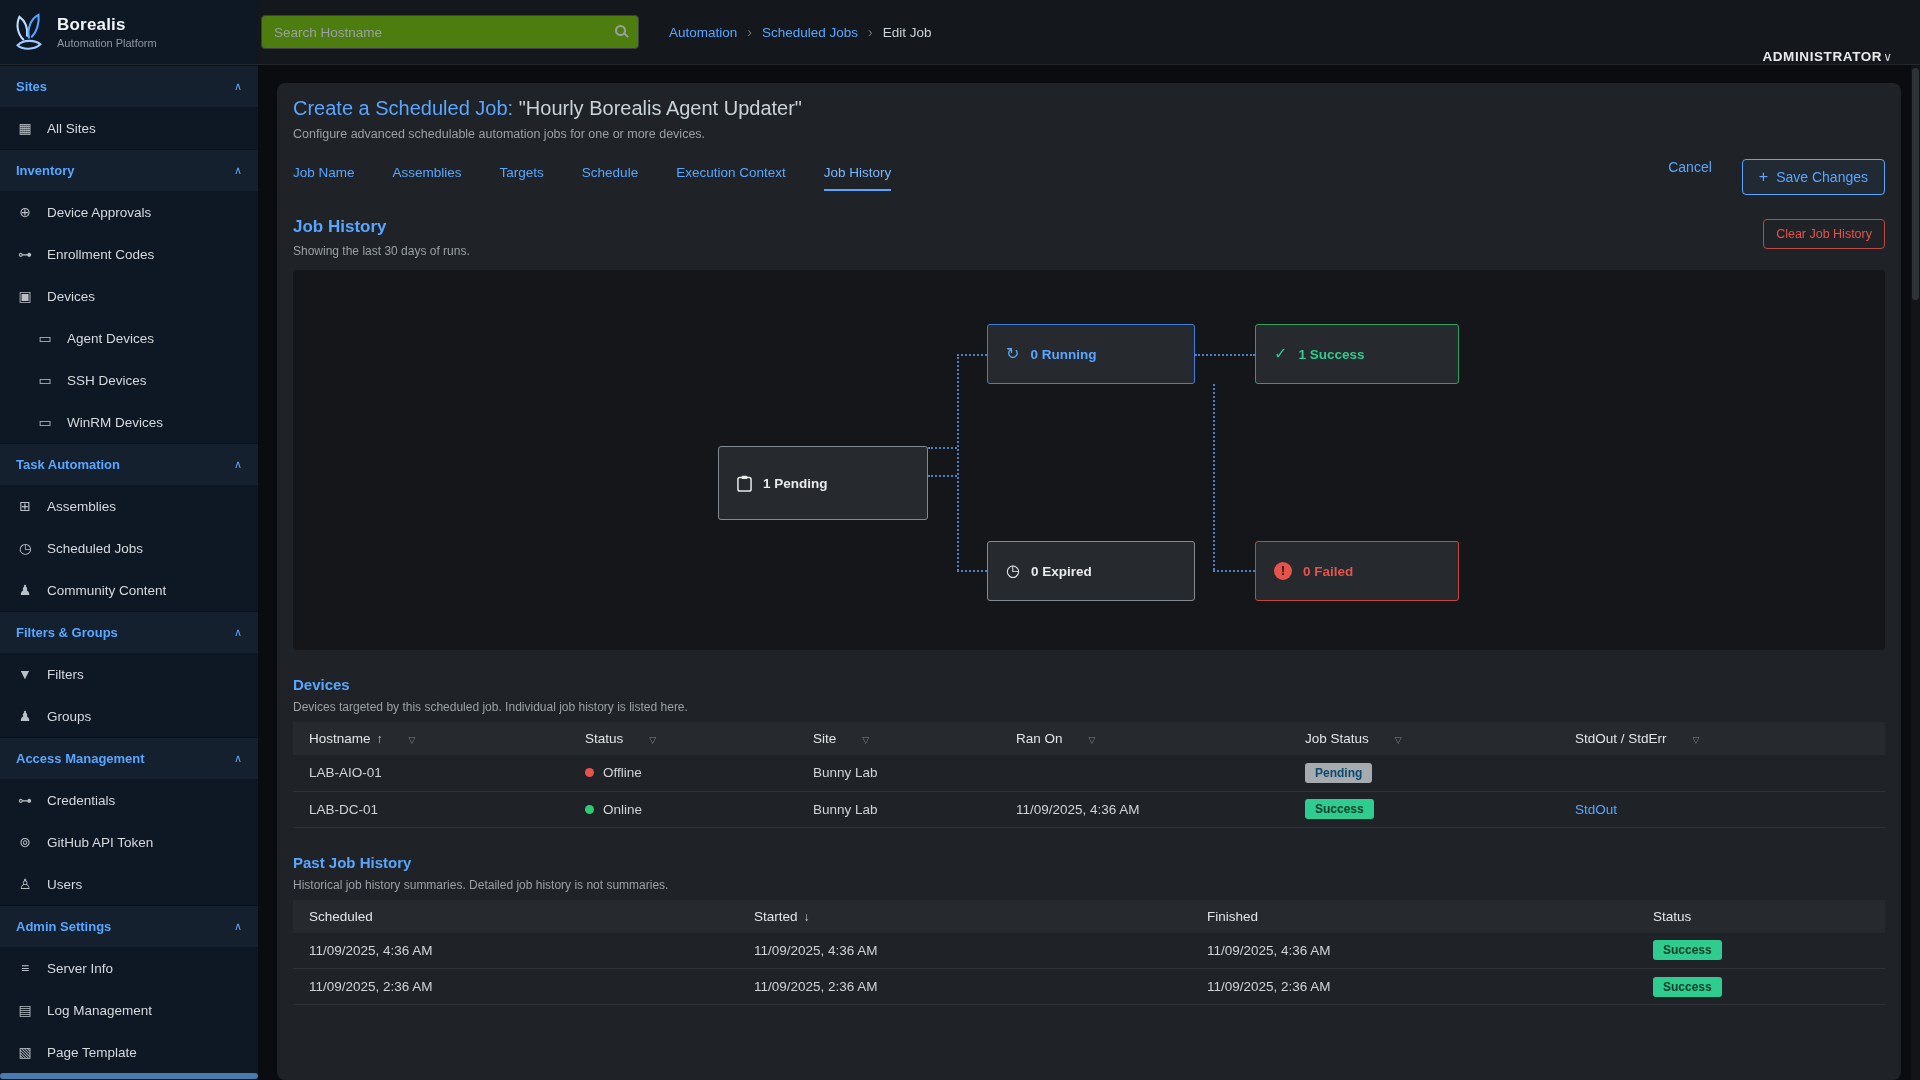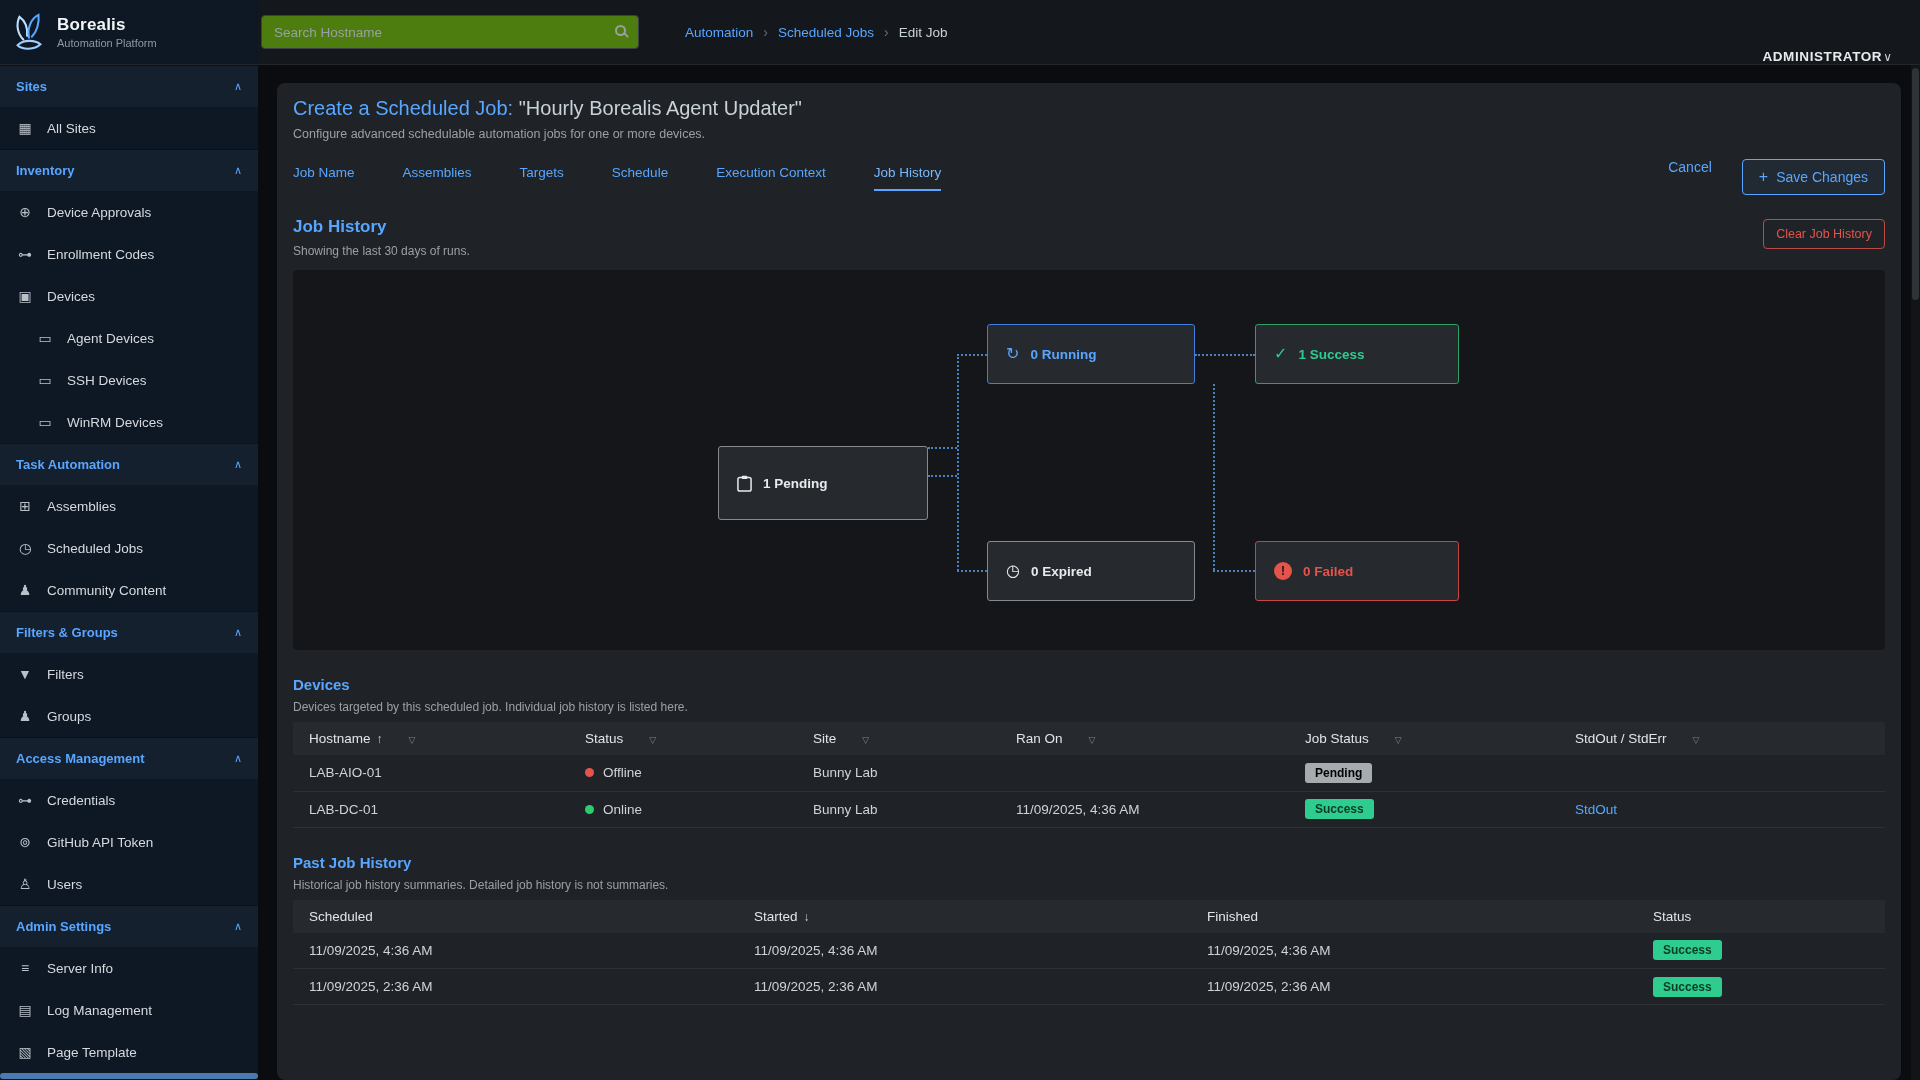--- a/index.html
+++ b/index.html
@@ -11,21 +11,21 @@
   .topbar{height:65px;flex:0 0 65px;display:flex;align-items:stretch;background:#14171b;border-bottom:1px solid #23272c}
   .brand{width:258px;flex:0 0 258px;background:#0e1724;display:flex;align-items:center;gap:9px;padding-left:10px;cursor:pointer}
   .brand-name{font-size:17px;font-weight:bold;color:#f2f5f7;letter-spacing:.2px}
   .brand-sub{font-size:11px;color:#8e97a1;margin-top:2px}
   .search-wrap{position:relative;margin:auto 0 auto 3px;width:378px}
   .search-input{width:100%;height:34px;background:#4d7c0f;border:1px solid #3a4046;border-radius:4px;color:#e6e8ea;
     font-size:13.5px;padding:0 34px 0 12px;outline:none;font-family:inherit}
   .search-input::placeholder{color:#9aa0a6}
   .lens{position:absolute;right:13px;top:10px;width:11px;height:11px;border:2px solid #9aa0a6;border-radius:50%;cursor:pointer}
   .lens::after{content:"";position:absolute;width:6px;height:2px;background:#9aa0a6;transform:rotate(45deg);right:-5px;bottom:-2px}
-  .breadcrumb{display:flex;align-items:center;gap:10px;margin-left:46px;font-size:13.5px}
+  .breadcrumb{display:flex;align-items:center;gap:10px;margin-left:30px;font-size:13.5px}
   .crumb{color:#58a6ff;cursor:pointer}
   .crumb.last{color:#c9d1d9}
   .crumb-sep{color:#667079;font-size:14px}
   .user-menu{margin-left:auto;display:flex;align-items:flex-end;gap:1px;padding-right:28px;cursor:pointer}
   .user-label{font-size:13.5px;font-weight:bold;color:#e8eaec;letter-spacing:.6px}
   .chev{color:#cfd3d7;font-size:12px}
 
   
   .body-row{flex:1;display:flex;min-height:0}
   .sidebar{width:258px;flex:0 0 258px;background:#0e1724;position:relative;overflow:hidden}
@@ -42,21 +42,21 @@
   .panel{background:#1f2327;border-radius:8px;height:100%;padding:14px 16px 0 16px;position:relative;overflow:hidden}
   .vscroll{position:absolute;top:0;right:0;width:9px;height:100%;background:#121417;cursor:pointer}
   .vthumb{width:7px;margin:3px auto;height:232px;background:#2e3338;border-radius:4px}
 
   
   .page-title{font-size:20px}
   .title-accent{color:#58a6ff}
   .title-rest{color:#c9d1d9}
   .page-sub{color:#9aa0a6;font-size:12.5px;margin-top:7px}
   .tab-row{display:flex;align-items:flex-start;justify-content:space-between;margin-top:24px}
-  .tab-bar{display:flex;gap:48px}
+  .tab-bar{display:flex;gap:38px}
   .tab{color:#58a6ff;font-size:13.5px;padding-bottom:9px;border-bottom:2px solid transparent;cursor:pointer;white-space:nowrap}
   .tab.active{border-bottom-color:#58a6ff;color:#79b8ff}
   .actions{display:flex;align-items:flex-start;gap:30px;margin-top:-6px}
   .cancel{color:#58a6ff;font-size:14px;cursor:pointer}
   .save-btn{display:flex;align-items:center;gap:8px;background:rgba(88,166,255,0.05);border:1px solid #58a6ff;color:#58a6ff;
     font-size:14px;padding:9px 16px;border-radius:4px;cursor:pointer;font-family:inherit}
   .plus{font-size:16px;line-height:1}
 
   .section-head{display:flex;justify-content:space-between;align-items:flex-start;margin-top:22px}
   .sec-title{color:#58a6ff;font-size:15px;font-weight:bold}
@@ -88,21 +88,21 @@
     padding:0 0 0 16px;cursor:pointer;white-space:nowrap}
   .grid td{height:36px;font-size:13.5px;color:#cfd3d7;padding:0 0 0 16px;border-bottom:1px solid #2e3237;
     white-space:nowrap;overflow:hidden}
   .grid tbody tr{cursor:pointer}
   .sort-arrow{margin-left:6px;color:#c9ced2;font-size:12px}
   .filter-ic{margin-left:26px;color:#7f868d;font-size:9px}
   .dot{display:inline-block;width:9px;height:9px;border-radius:50%;margin-right:9px}
   .dot.offline{background:#e5534b}
   .dot.online{background:#2ecc71}
   .badge{display:inline-block;padding:3px 10px;border-radius:3px;font-size:12px;font-weight:bold}
-  .badge.pending{background:#a6abb0;color:#000000}
+  .badge.pending{background:#a6abb0;color:#0c4a6e}
   .badge.success{background:#2ecc8f;color:#0a3b27}
   .link{color:#58a6ff;cursor:pointer}
 </style>
 </head>
 <body>
 
 <div class="app">
 
   <header class="topbar">
     <div class="brand">

